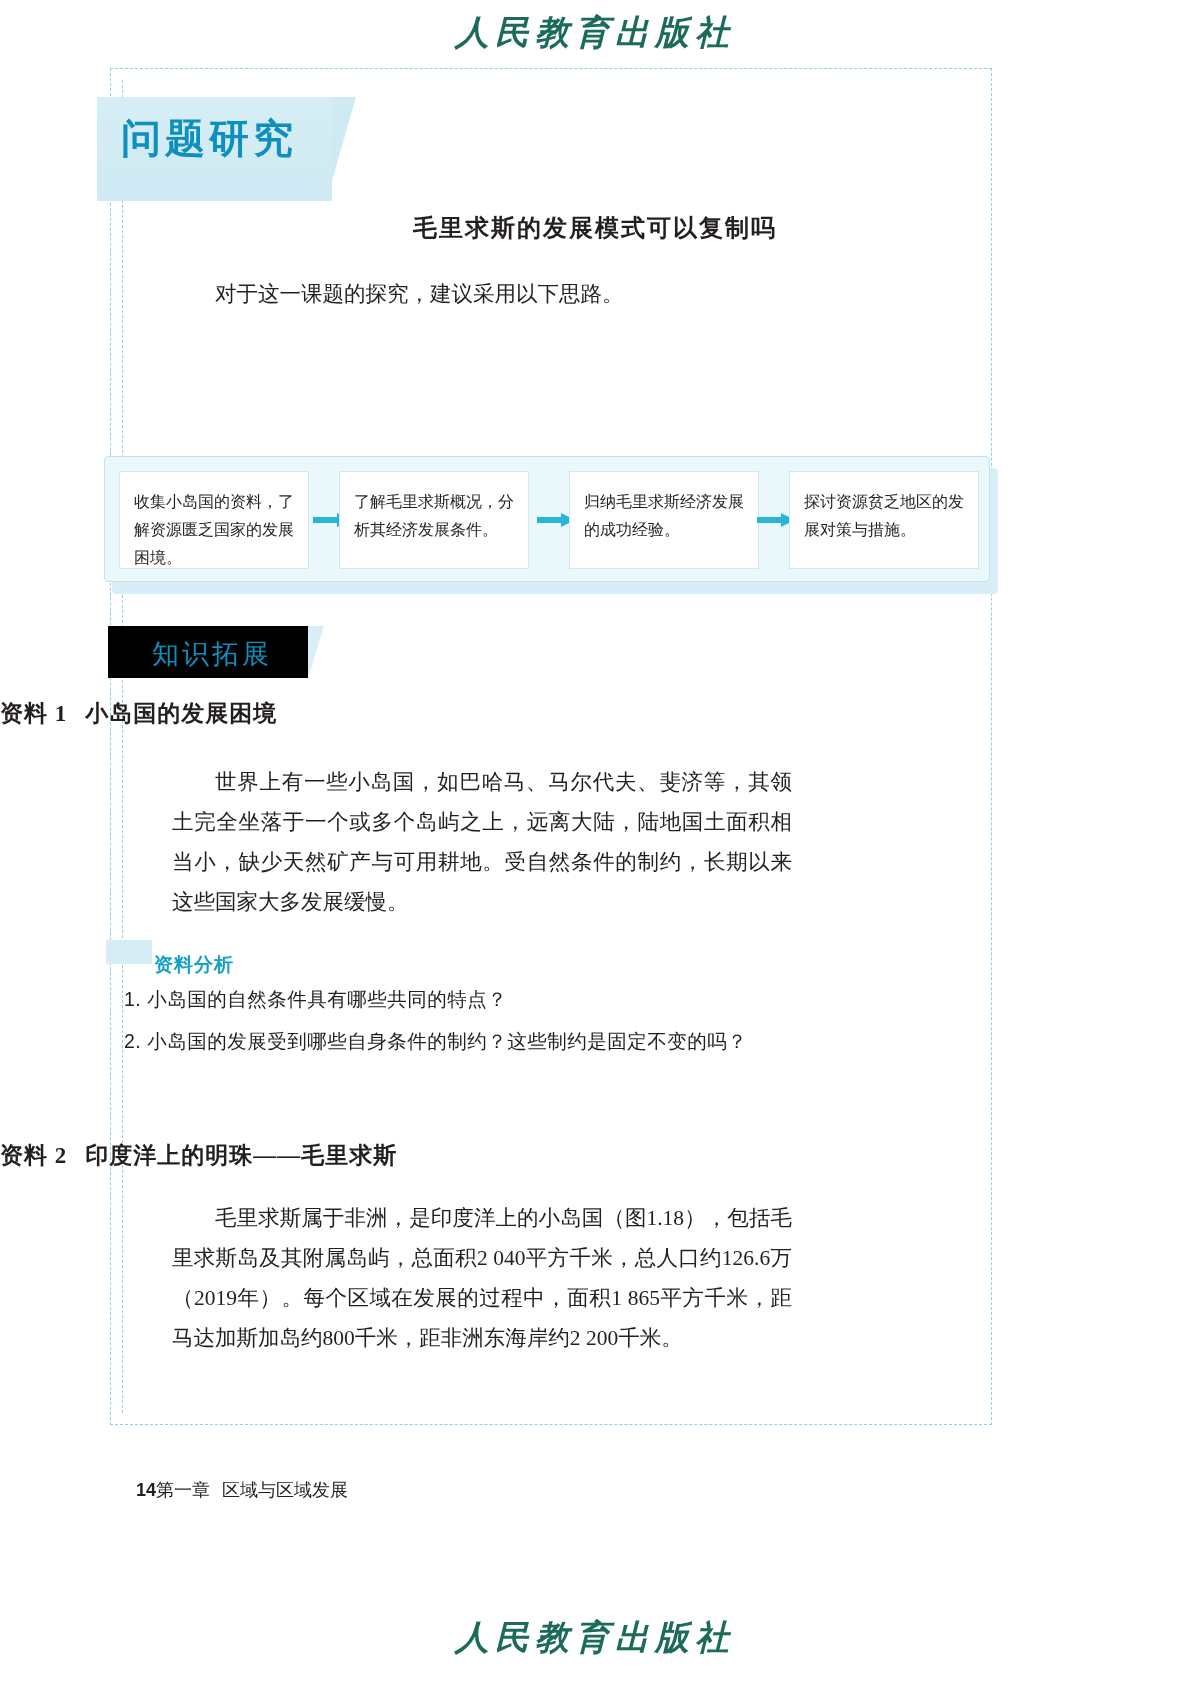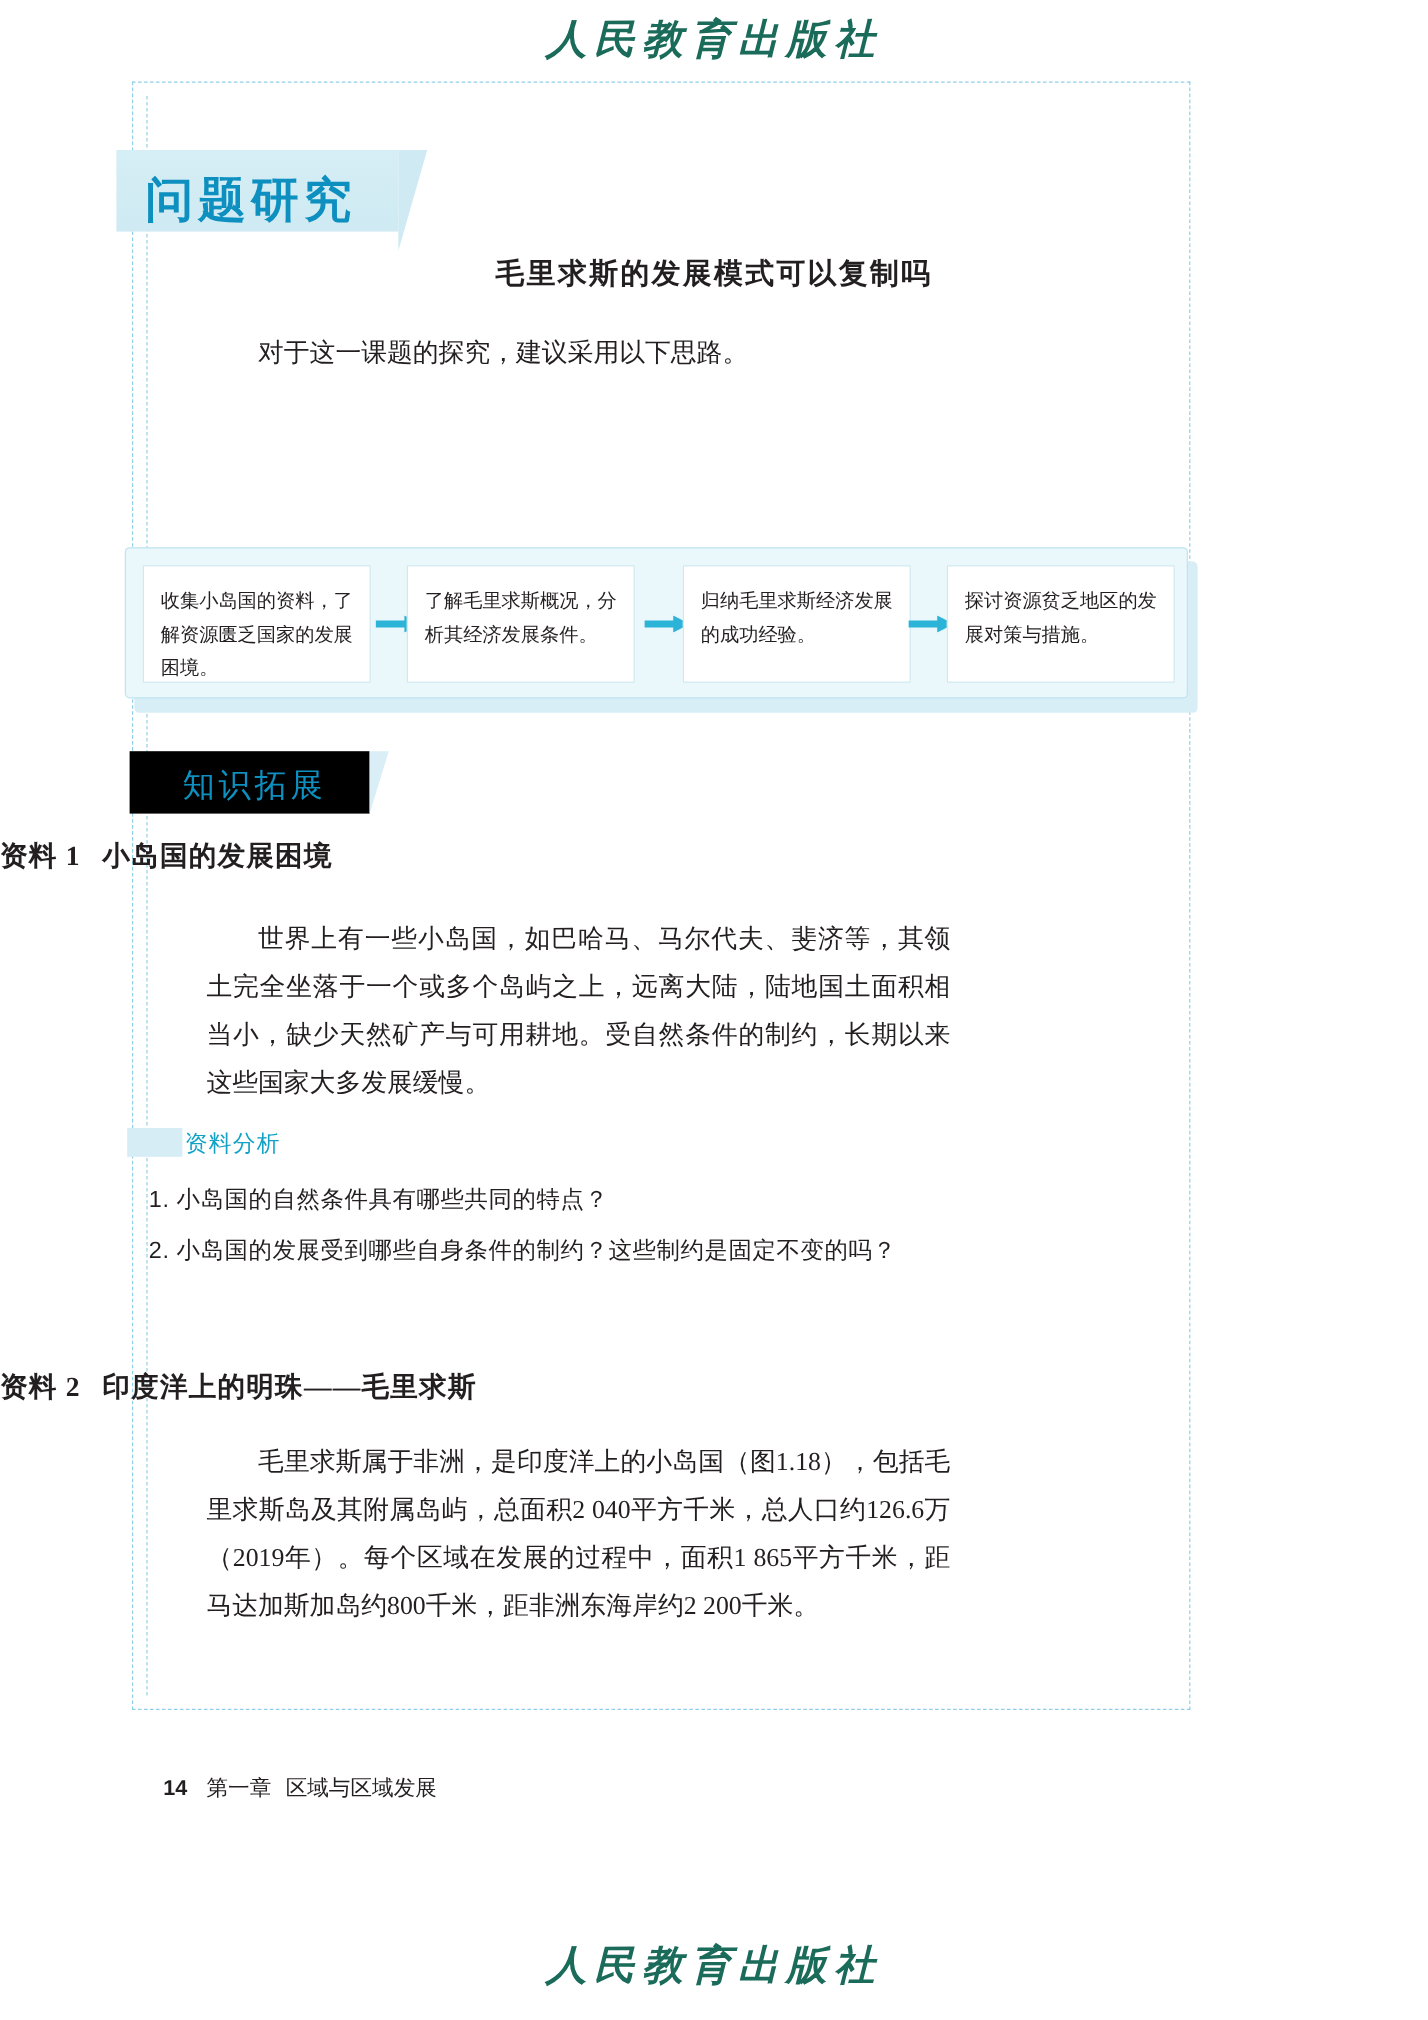--- a/index.html
+++ b/index.html
@@ -52,23 +52,22 @@
     box-sizing: border-box;
     pointer-events: none;
   }
 
   
   .banner-main {
     position: absolute;
     left: 97px;
     top: 97px;
     width: 235px;
-    height: 68px;
+    height: 104px;
     background: linear-gradient(180deg, #d6eef5 0%, #cfeaf3 100%);
-    margin-top: 28px;
   }
   .banner-main::after {
     content: "";
     position: absolute;
     right: -24px;
     top: 0;
     border-left: 24px solid #cfeaf3;
     border-bottom: 84px solid transparent;
   }
   .banner-main .banner-text {
@@ -227,24 +226,24 @@
     position: absolute;
     left: 0;
     top: 0;
     width: 46px;
     height: 24px;
     background: #d6edf5;
   }
   .analysis-label .txt {
     position: absolute;
     left: 48px;
-    top: 0;
+    top: 12px;
     font-size: 19px;
     color: #13a2c6;
-    font-weight: normal;
+    font-weight: bold;
     font-family: "Liberation Sans", sans-serif;
     letter-spacing: 1px;
   }
 
   
   .question {
     position: absolute;
     left: 124px;
     font-size: 19.5px;
     font-family: "Liberation Sans", sans-serif;
@@ -257,21 +256,20 @@
   .footer {
     position: absolute;
     left: 136px;
     top: 1478px;
     font-size: 18px;
     font-family: "Liberation Sans", sans-serif;
     color: #231f20;
   }
   .footer .pagenum {
     font-weight: bold;
-    margin-right: 16px;
   }
   .footer .chap { margin-right: 12px; }
 </style>
 </head>
 <body>
 
 <div class="publisher top">人民教育出版社</div>
 
 <div class="page-frame"></div>
 <div class="frame-inner-line"></div>

